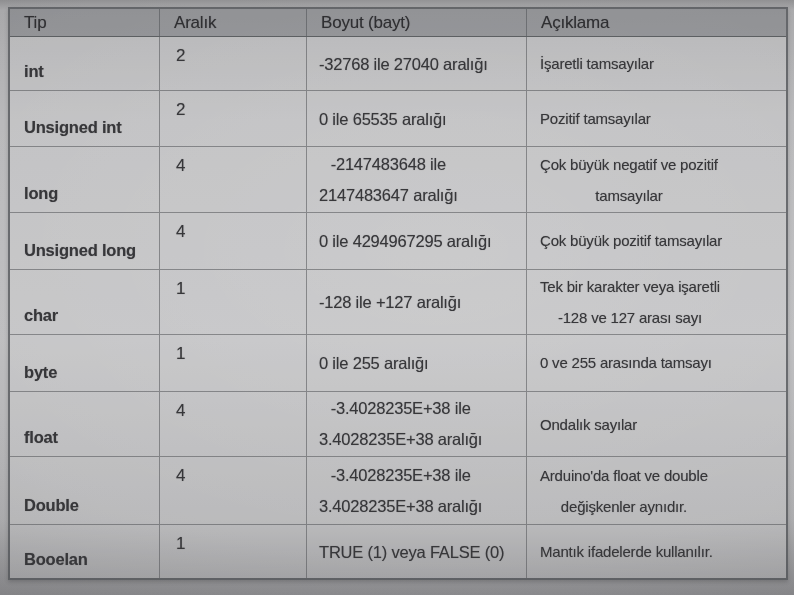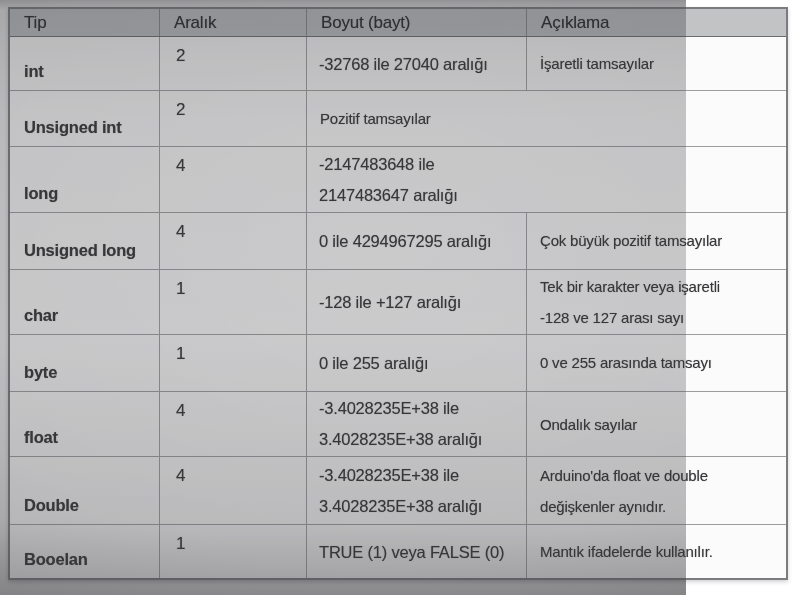--- a/index.html
+++ b/index.html
@@ -2,24 +2,25 @@
 <html><head>
 <meta charset="utf-8">
 <style>
   html, body { margin: 0; padding: 0; }
   body {
     width: 794px; height: 595px; overflow: hidden;
     font-family: "Liberation Sans", sans-serif;
     -webkit-font-smoothing: antialiased;
   }
   .photo {
-    position: relative; width: 686px; height: 595px;
+    position: relative; width: 794px; height: 595px;
     background:
       radial-gradient(130% 95% at 55% 42%, rgba(255,255,255,0.12) 0%, rgba(255,255,255,0.02) 55%, rgba(0,0,0,0.14) 100%),
       linear-gradient(to bottom, #8f8f91 0px, #a9a9ab 10px, #b7b7b9 120px, #bcbcbe 340px, #adadaf 520px, #8a8a8d 595px);
+    text-align: center;
   }
   .table-wrap {
     position: absolute; left: 8px; top: 7px;
     width: 780px; height: 573px;
     box-sizing: border-box;
     border: 2px solid rgba(78,80,84,0.75);
     filter: blur(0.35px);
     box-shadow: 0 2px 4px rgba(0,0,0,0.18);
   }
   .tr {
@@ -96,40 +97,51 @@
         </div>
     </div>
 
     <div class="tr single" style="height:56px">
       <div class="td c-tip">
           <span>Unsigned int</span>
         </div>
       <div class="td c-boyut">
           <span>2</span>
         </div>
+      <div class="td c-aralik">
+          <div class="lines">
+            <div class="ln">0 ile 65535 aralığı</div>
+          </div>
+        </div>
       <div class="td c-aciklama">
           <div class="lines">
             <div class="ln">Pozitif tamsayılar</div>
           </div>
         </div>
     </div>
 
     <div class="tr" style="height:66px">
       <div class="td c-tip">
           <span>long</span>
         </div>
       <div class="td c-boyut">
           <span>4</span>
         </div>
       <div class="td c-aralik">
           <div class="lines">
             <div class="ln">-2147483648 ile</div>
             <div class="ln">2147483647 aralığı</div>
           </div>
         </div>
+      <div class="td c-aciklama">
+          <div class="lines">
+            <div class="ln">Çok büyük negatif ve pozitif</div>
+            <div class="ln">tamsayılar</div>
+          </div>
+        </div>
     </div>
 
     <div class="tr single" style="height:57px">
       <div class="td c-tip">
           <span>Unsigned long</span>
         </div>
       <div class="td c-boyut">
           <span>4</span>
         </div>
       <div class="td c-aralik">

